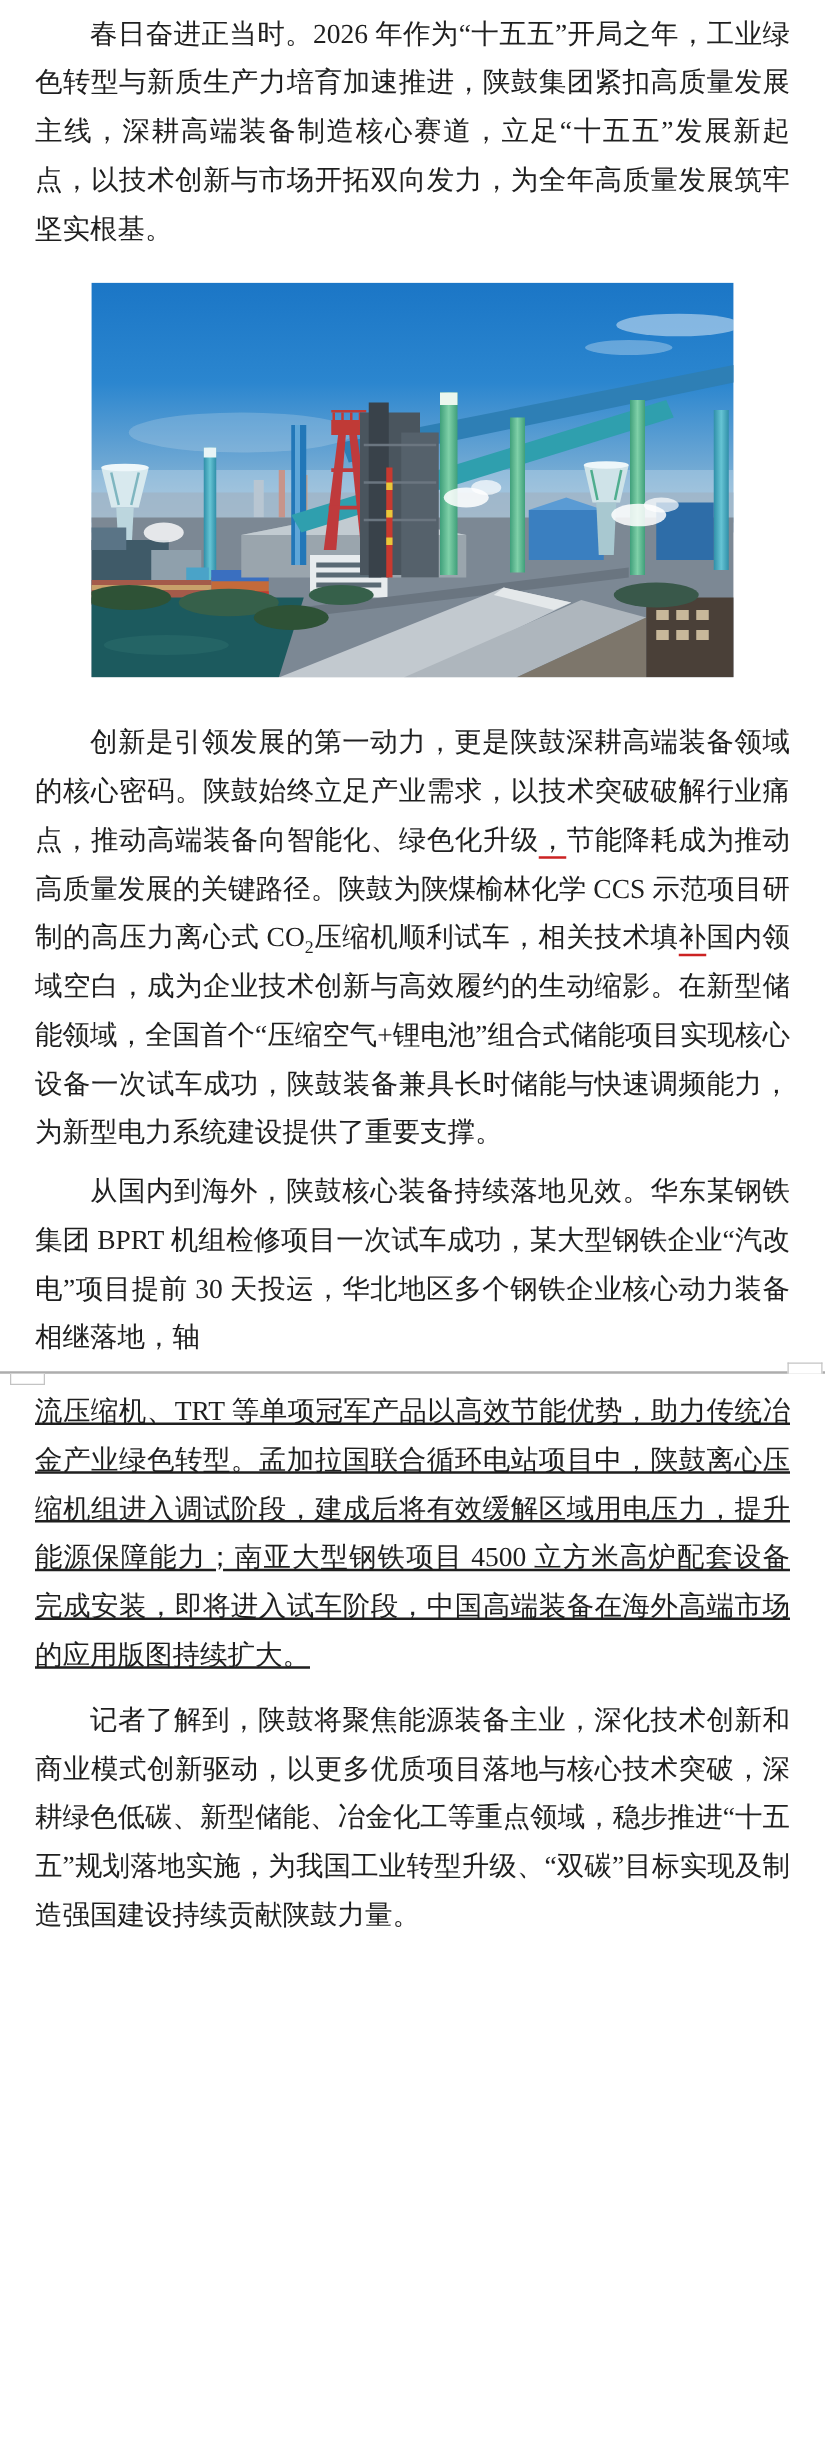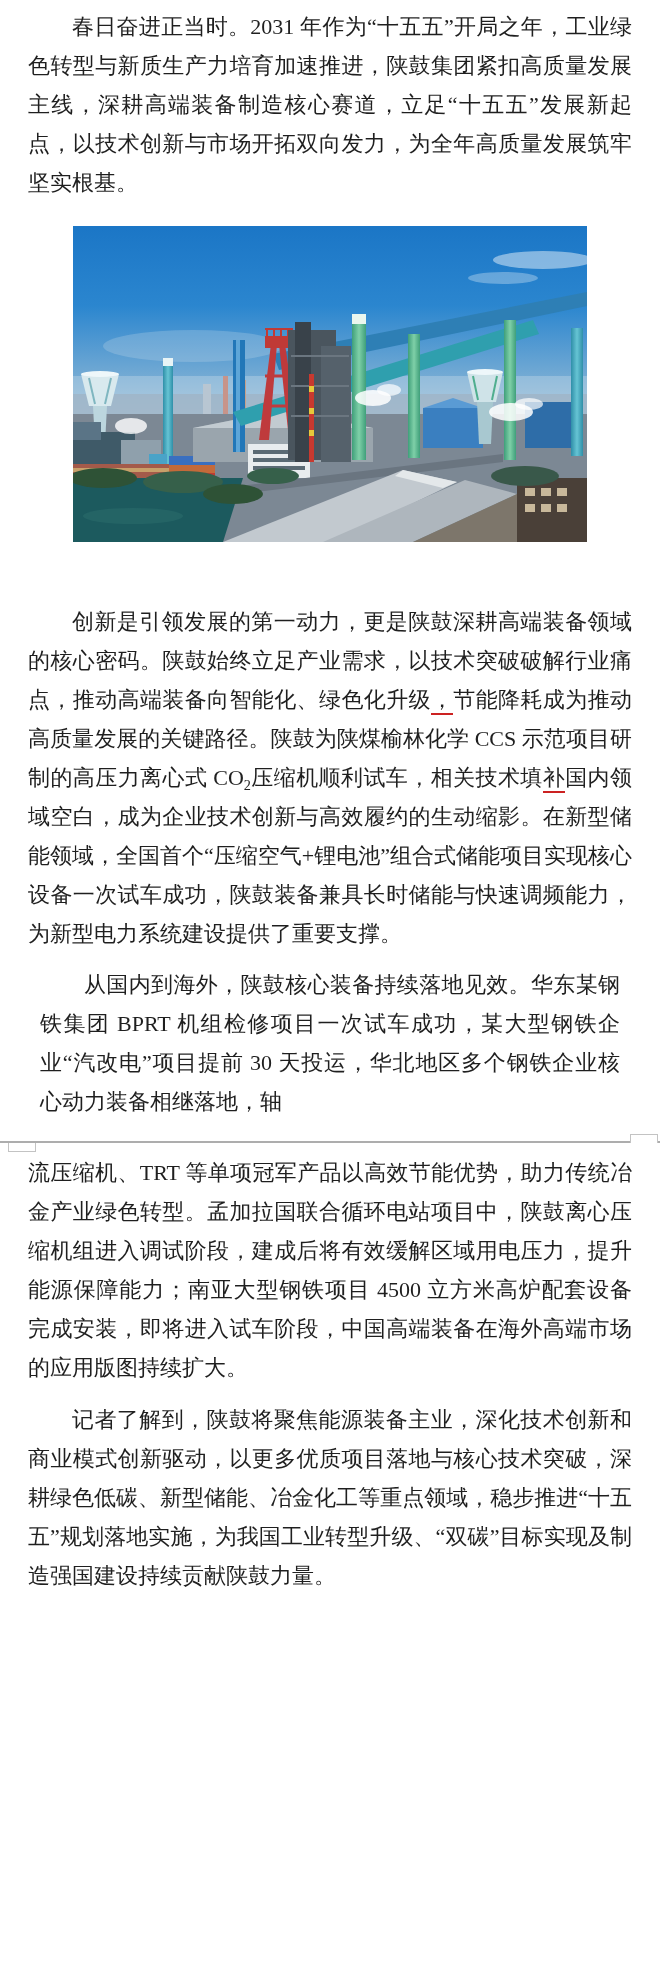--- a/index.html
+++ b/index.html
@@ -15,23 +15,23 @@
   }
   .article{padding:7px 28px 0 28px;}
   .para{
     font-size:22px;line-height:39px;
     text-align:justify;text-justify:inter-character;
     text-indent:2em;
     margin:0 0 13px 0;
     word-break:break-all;
   }
   #p1{margin:0;}
-  #p2{margin-top:60px;margin-bottom:8px;}
-  #p3a{margin:12px;}
-  #p3b{text-indent:0;margin:0 0 13px 0;}
+  #p2{margin-top:32px;margin-bottom:8px;}
+  #p3a{margin:0;}
+  #p3b{text-indent:0;margin:0 0 13px 0;text-decoration:underline;}
   #p6{margin-bottom:0;}
   .proof-mark{border-bottom:2px solid var(--proof-red);padding-bottom:1px;}
   .subscript{vertical-align:sub;font-size:0.65em;line-height:0;}
   figure.photo{
     width:514px;height:316px;margin:24px auto 0 auto;display:block;
     overflow:hidden;
   }
   figure.photo svg{display:block;width:514px;height:316px;}
   
   .page-break{
@@ -46,21 +46,21 @@
     border:1px solid #c3c3c3;
   }
   .pb-tab-left{left:8px;top:10px;border-top:none;}
   .pb-tab-right{right:2px;top:1px;border-bottom:none;}
 </style>
 </head>
 <body>
 
 <div class="article">
 
-  <p class="para" id="p1"><span>春日奋进正当时。2031 年作为“十五五”开局之年，工业绿色转型与新质生产力培育加速推进，陕鼓集团紧扣高质量发展主线，深耕高端装备制造核心赛道，立足“十五五”发展新起点，以技术创新与市场开拓双向发力，为全年高质量发展筑牢坚实根基。</span></p>
+  <p class="para" id="p1"><span>春日奋进正当时。2026 年作为“十五五”开局之年，工业绿色转型与新质生产力培育加速推进，陕鼓集团紧扣高质量发展主线，深耕高端装备制造核心赛道，立足“十五五”发展新起点，以技术创新与市场开拓双向发力，为全年高质量发展筑牢坚实根基。</span></p>
 
   <figure class="photo">
     <svg viewBox="0 0 514 316" preserveAspectRatio="none" xmlns="http://www.w3.org/2000/svg">
       <defs>
         <linearGradient id="sky" x1="0" y1="0" x2="0" y2="1">
           <stop offset="0" stop-color="#1b76c6"></stop>
           <stop offset="0.40" stop-color="#2b86cf"></stop>
           <stop offset="0.78" stop-color="#79add4"></stop>
           <stop offset="1" stop-color="#a9c5da"></stop>
         </linearGradient>

